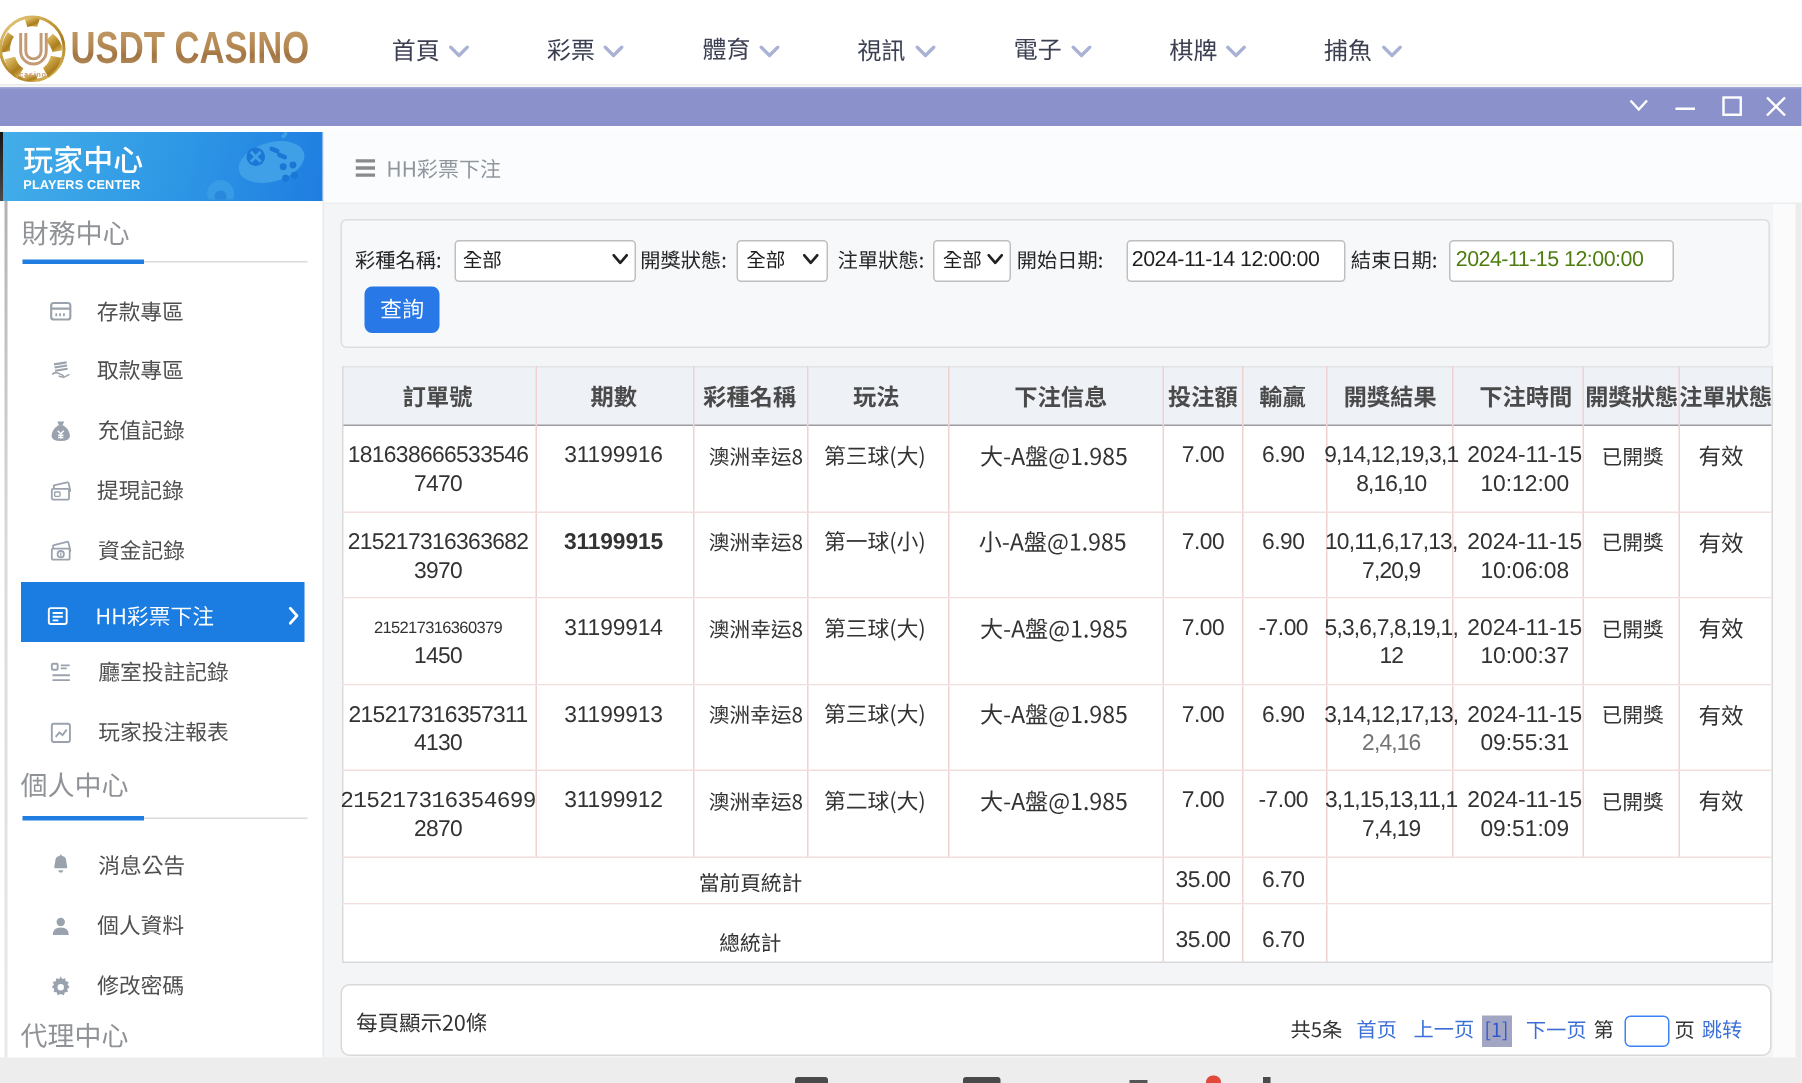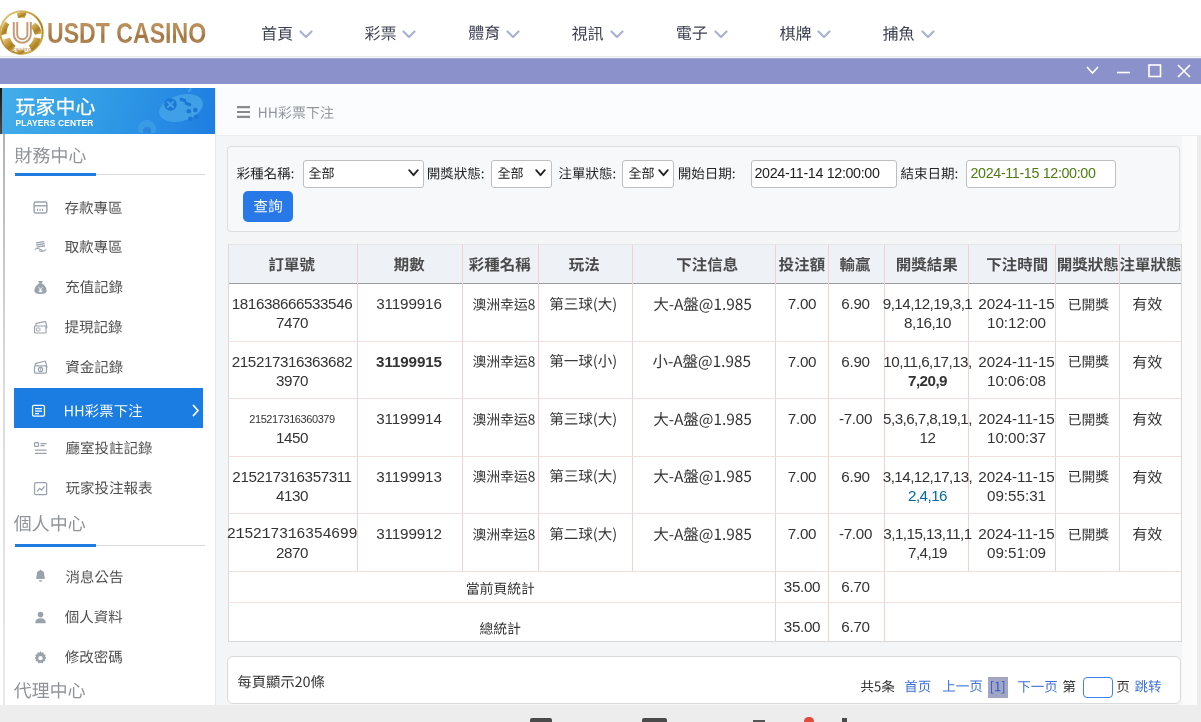--- a/index.html
+++ b/index.html
@@ -646,21 +646,21 @@
       <use href="#gr31" x="3901"></use>
       <use href="#gr2e" x="4456"></use>
       <use href="#gr39" x="4734"></use>
       <use href="#gr38" x="5289"></use>
       <use href="#gr35" x="5844"></use>
     </g>
   </svg>
 <div style="position:absolute;left:802px;transform:translateX(-50%);top:352.5px;font-size:15.2px;line-height:18px;font-weight:400;font-family:'Liberation Sans',sans-serif;color:#333;letter-spacing:-0.3px;white-space:nowrap">7.00</div>
 <div style="position:absolute;left:855.5px;transform:translateX(-50%);top:352.5px;font-size:15.2px;line-height:18px;font-weight:400;font-family:'Liberation Sans',sans-serif;color:#333;letter-spacing:-0.3px;white-space:nowrap">6.90</div>
 <div style="position:absolute;left:927.5px;transform:translateX(-50%);top:352.5px;font-size:15.2px;line-height:18px;font-weight:400;font-family:'Liberation Sans',sans-serif;color:#333;letter-spacing:-0.55px;white-space:nowrap">10,11,6,17,13,</div>
-<div style="position:absolute;left:927.5px;transform:translateX(-50%);top:371.5px;font-size:15.2px;line-height:18px;font-weight:700;font-family:'Liberation Sans',sans-serif;color:#333;letter-spacing:-0.55px;white-space:nowrap">7,20,9</div>
+<div style="position:absolute;left:927.5px;transform:translateX(-50%);top:371.5px;font-size:15.2px;line-height:18px;font-weight:400;font-family:'Liberation Sans',sans-serif;color:#333;letter-spacing:-0.55px;white-space:nowrap">7,20,9</div>
 <div style="position:absolute;left:1016.5px;transform:translateX(-50%);top:352.5px;font-size:15.2px;line-height:18px;font-weight:400;font-family:'Liberation Sans',sans-serif;color:#333;letter-spacing:0px;white-space:nowrap">2024-11-15</div>
 <div style="position:absolute;left:1016.5px;transform:translateX(-50%);top:371.5px;font-size:15.2px;line-height:18px;font-weight:400;font-family:'Liberation Sans',sans-serif;color:#333;letter-spacing:0px;white-space:nowrap">10:06:08</div>
 <svg style="position:absolute;left:1068.5px;top:355.4px;overflow:visible" width="41" height="14">
     <g fill="#333" transform="scale(0.013800) translate(-93,843)">
       <use href="#gr5df2" x="0"></use>
       <use href="#gr958b" x="1000"></use>
       <use href="#gr734e" x="2000"></use>
     </g>
   </svg>
 <svg style="position:absolute;left:1133.1px;top:354.9px;overflow:visible" width="30" height="15">
@@ -784,21 +784,21 @@
       <use href="#gr31" x="3901"></use>
       <use href="#gr2e" x="4456"></use>
       <use href="#gr39" x="4734"></use>
       <use href="#gr38" x="5289"></use>
       <use href="#gr35" x="5844"></use>
     </g>
   </svg>
 <div style="position:absolute;left:802px;transform:translateX(-50%);top:467.5px;font-size:15.2px;line-height:18px;font-weight:400;font-family:'Liberation Sans',sans-serif;color:#333;letter-spacing:-0.3px;white-space:nowrap">7.00</div>
 <div style="position:absolute;left:855.5px;transform:translateX(-50%);top:467.5px;font-size:15.2px;line-height:18px;font-weight:400;font-family:'Liberation Sans',sans-serif;color:#333;letter-spacing:-0.3px;white-space:nowrap">6.90</div>
 <div style="position:absolute;left:927.5px;transform:translateX(-50%);top:467.5px;font-size:15.2px;line-height:18px;font-weight:400;font-family:'Liberation Sans',sans-serif;color:#333;letter-spacing:-0.55px;white-space:nowrap">3,14,12,17,13,</div>
-<div style="position:absolute;left:927.5px;transform:translateX(-50%);top:486.5px;font-size:15.2px;line-height:18px;font-weight:400;font-family:'Liberation Sans',sans-serif;color:#0369a1;letter-spacing:-0.55px;white-space:nowrap">2,4,16</div>
+<div style="position:absolute;left:927.5px;transform:translateX(-50%);top:486.5px;font-size:15.2px;line-height:18px;font-weight:400;font-family:'Liberation Sans',sans-serif;color:#737373;letter-spacing:-0.55px;white-space:nowrap">2,4,16</div>
 <div style="position:absolute;left:1016.5px;transform:translateX(-50%);top:467.5px;font-size:15.2px;line-height:18px;font-weight:400;font-family:'Liberation Sans',sans-serif;color:#333;letter-spacing:0px;white-space:nowrap">2024-11-15</div>
 <div style="position:absolute;left:1016.5px;transform:translateX(-50%);top:486.5px;font-size:15.2px;line-height:18px;font-weight:400;font-family:'Liberation Sans',sans-serif;color:#333;letter-spacing:0px;white-space:nowrap">09:55:31</div>
 <svg style="position:absolute;left:1068.5px;top:470.4px;overflow:visible" width="41" height="14">
     <g fill="#333" transform="scale(0.013800) translate(-93,843)">
       <use href="#gr5df2" x="0"></use>
       <use href="#gr958b" x="1000"></use>
       <use href="#gr734e" x="2000"></use>
     </g>
   </svg>
 <svg style="position:absolute;left:1133.1px;top:469.9px;overflow:visible" width="30" height="15">

